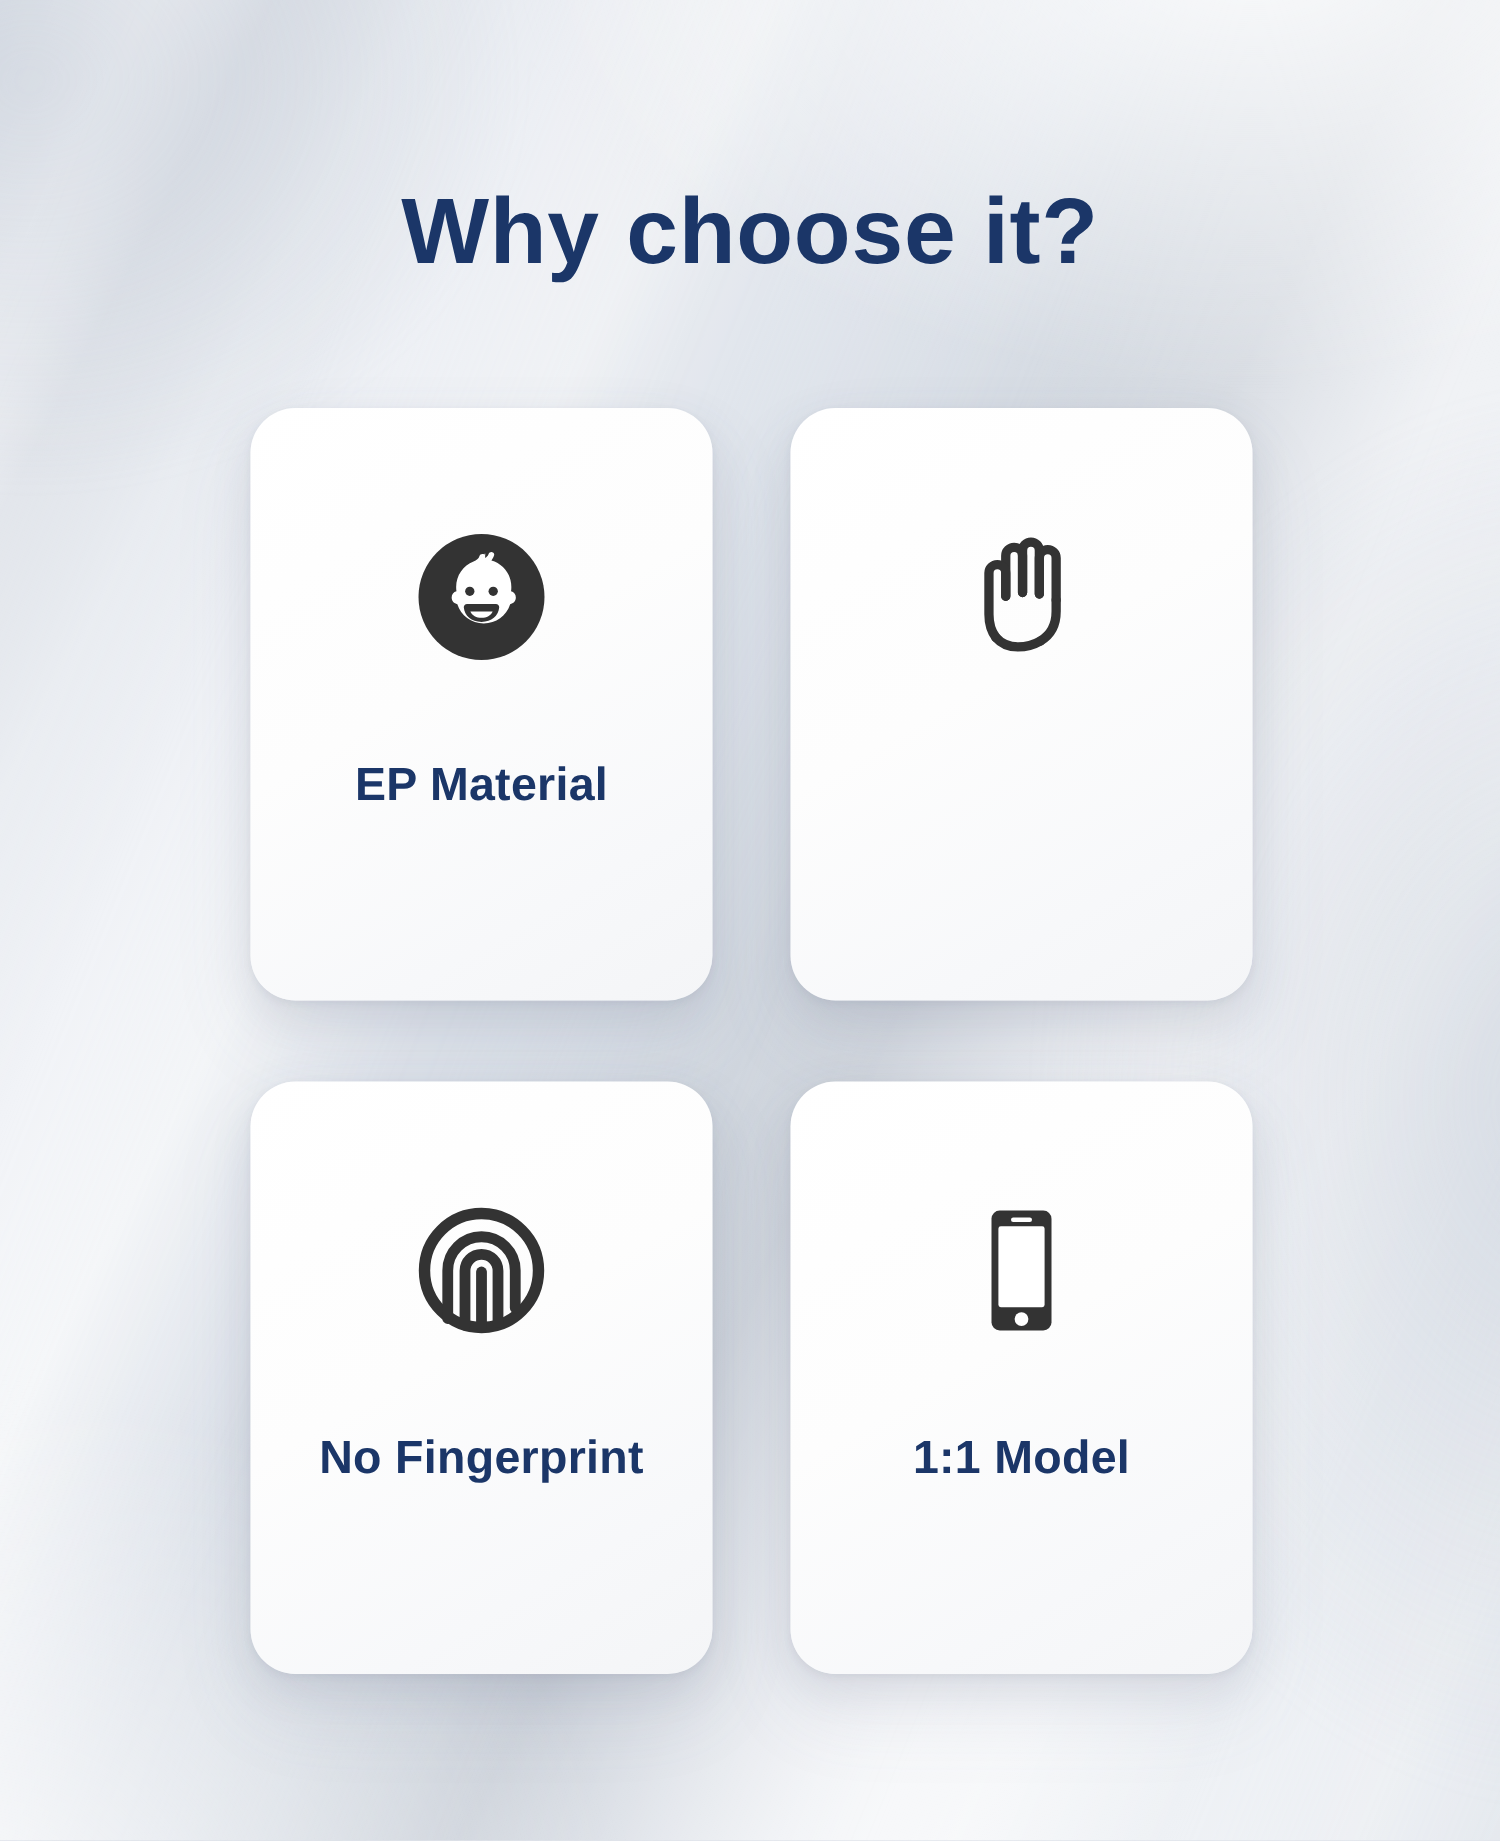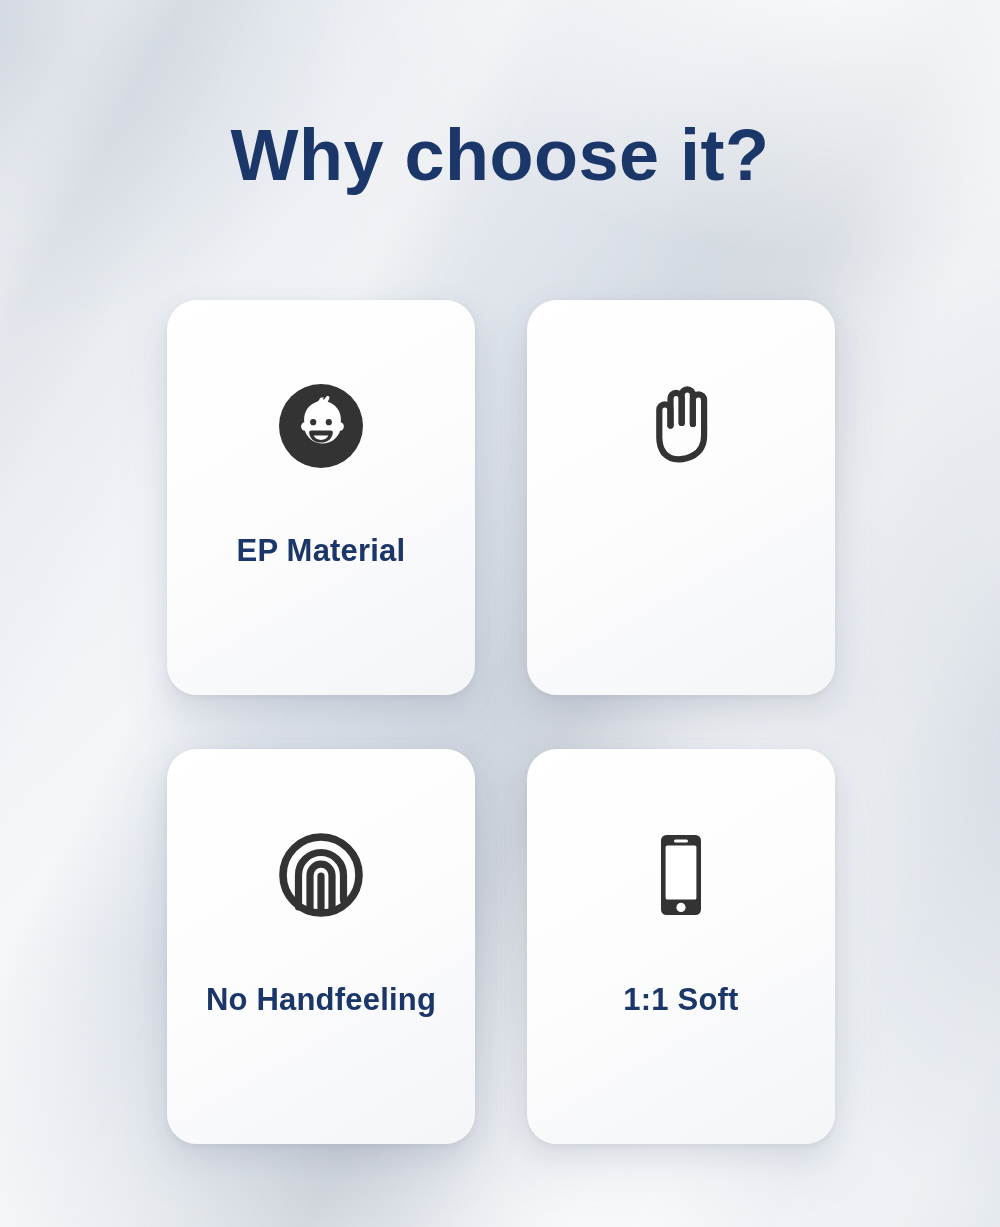--- a/index.html
+++ b/index.html
@@ -73,33 +73,33 @@
     filter: blur(8px);
   }
 
   
   .page-title {
     position: absolute;
     top: 120px;
     left: 0;
     width: 1000px;
     text-align: center;
-    font-size: 72px;
+    font-size: 62px;
     line-height: 70px;
     font-weight: bold;
     letter-spacing: 0.5px;
     color: #1b3668;
     z-index: 3;
   }
 
   
   .card-grid {
     position: absolute;
     left: 167px;
-    top: 300px;
+    top: 272px;
     width: 668px;
     display: grid;
     grid-template-columns: 308px 308px;
     grid-template-rows: 395px 395px;
     column-gap: 52px;
     row-gap: 54px;
     z-index: 2;
   }
 
   .feature-card {
@@ -206,33 +206,33 @@
             <circle cx="47" cy="47" r="38" stroke-width="7.6"></circle>
 
             <path d="M24.5 79.0 V47.0 a22.5 22.5 0 0 1 45 0 V72.0" stroke-width="7.2"></path>
 
             <path d="M36.0 83.5 V47.2 a11.0 11.0 0 0 1 22.0 0 V81.5" stroke-width="7.2"></path>
 
             <path d="M47.0 84.5 V48.0" stroke-width="7.2"></path>
           </g>
         </svg>
       </div>
-      <div class="card-label">No Handfeeling</div>
+      <div class="card-label">No Fingerprint</div>
     </div>
 
     <div class="feature-card">
       <div class="card-icon">
         <svg width="96" height="96" viewBox="0 0 96 96" aria-hidden="true">
 
           <rect x="28" y="8" width="40" height="80" rx="5.5" fill="#333333"></rect>
 
           <rect x="32.6" y="18.5" width="30.8" height="54" rx="1.6" fill="#ffffff"></rect>
 
           <rect x="41" y="12.6" width="14" height="3.0" rx="1.5" fill="#ffffff"></rect>
 
           <circle cx="48" cy="80.4" r="4.6" fill="#ffffff"></circle>
         </svg>
       </div>
-      <div class="card-label">1:1 Soft</div>
+      <div class="card-label">1:1 Model</div>
     </div>
 
   </div>
 </div>
 
 </body></html>

